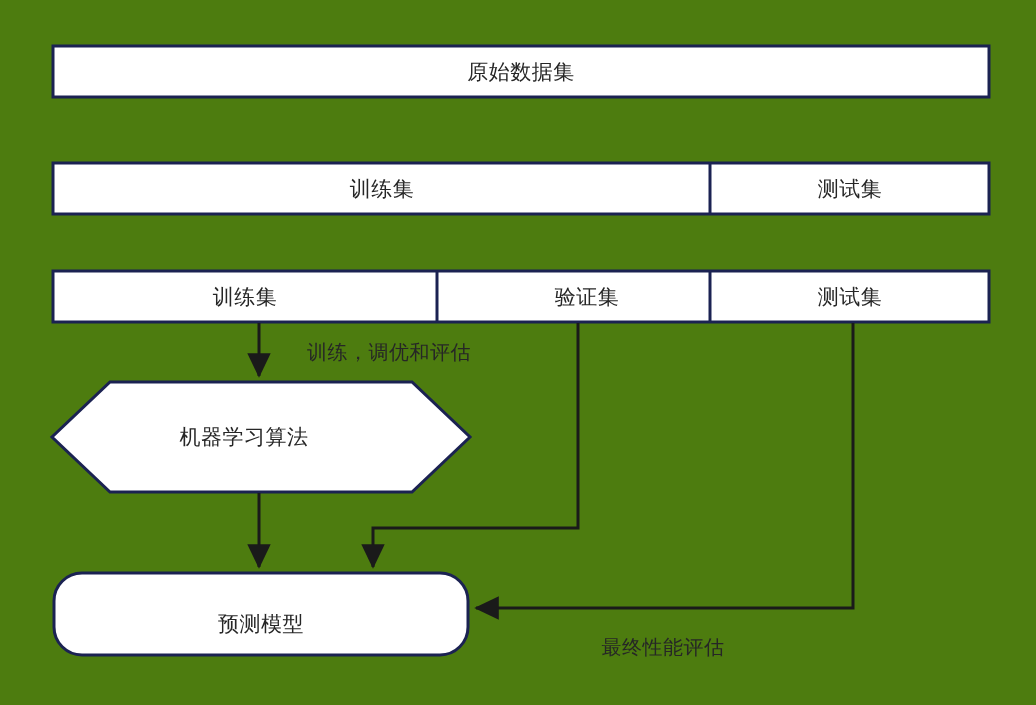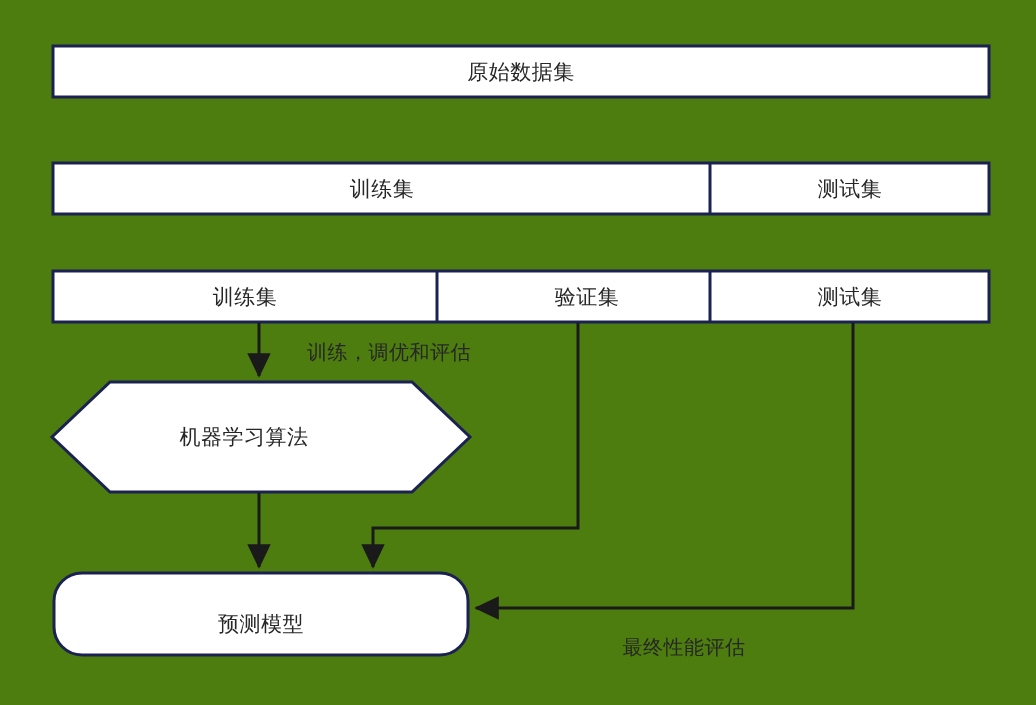--- a/index.html
+++ b/index.html
@@ -100,15 +100,15 @@
   <div class="node-label" style="left:850px; top:189px;">测试集</div>
 
   <div class="node-label" style="left:245px; top:297px;">训练集</div>
   <div class="node-label" style="left:574px; top:297px;margin-left:13px;">验证集</div>
   <div class="node-label" style="left:850px; top:297px;">测试集</div>
 
   <div class="node-label" style="left:244px; top:437px;">机器学习算法</div>
   <div class="node-label" style="left:261px; top:616px;margin-top:8px;">预测模型</div>
 
   <div class="edge-label" style="left:389px; top:352px;">训练，调优和评估</div>
-  <div class="edge-label" style="left:684px; top:647px;">最终性能评估</div>
+  <div class="edge-label" style="left:663px; top:647px;">最终性能评估</div>
 
 </div>
 
 </body></html>

